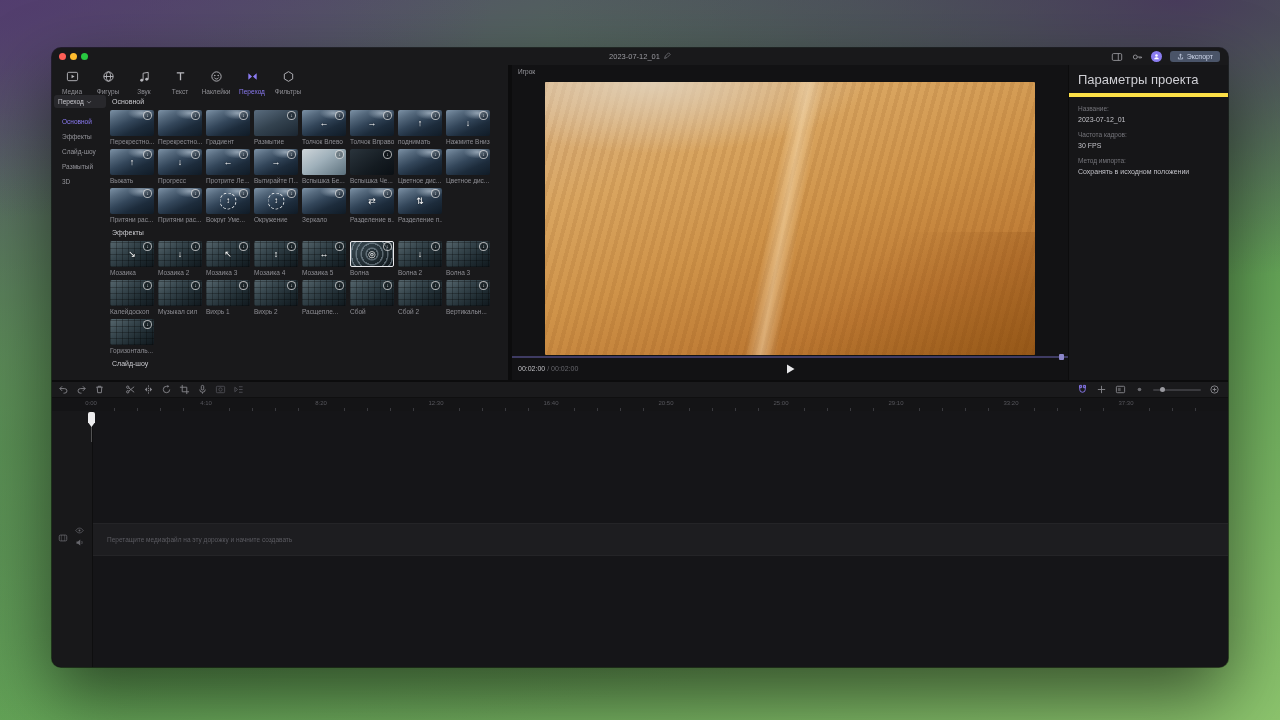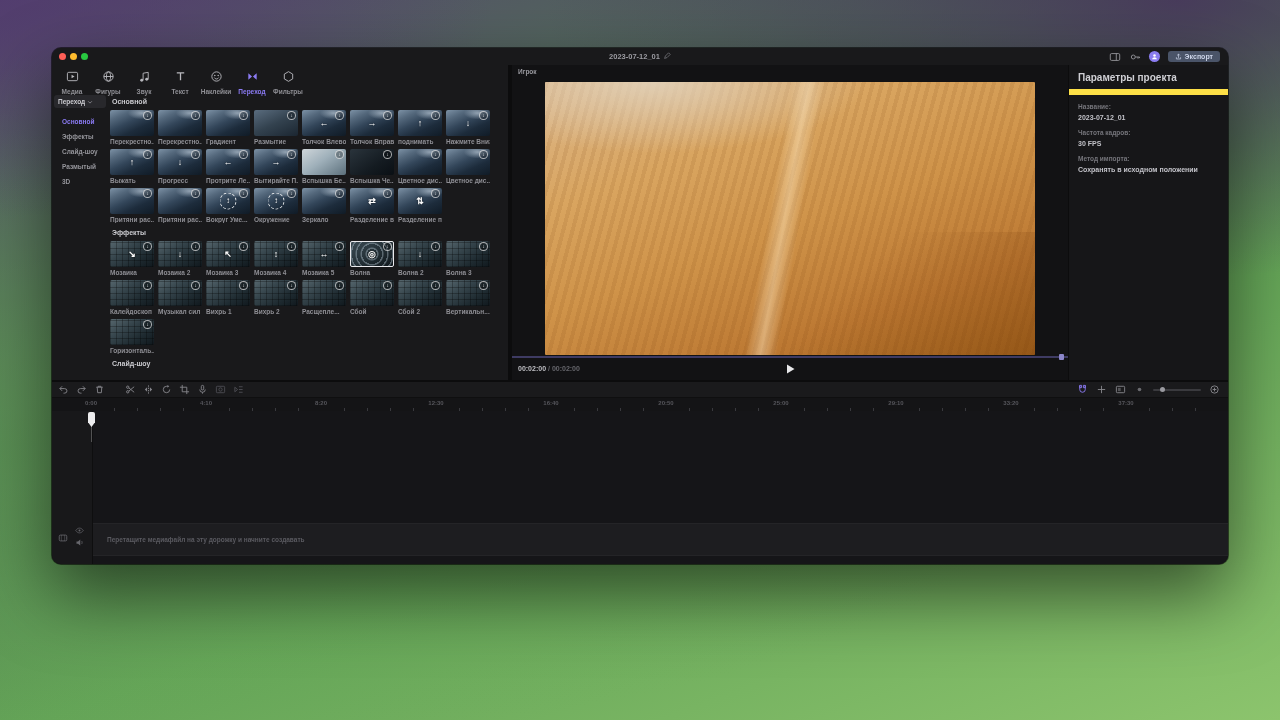--- a/index.html
+++ b/index.html
@@ -3,23 +3,23 @@
 <meta charset="utf-8">
 <style>
   html,body{margin:0;padding:0;width:1280px;height:720px;overflow:hidden;
     font-family:"Liberation Sans",sans-serif;-webkit-font-smoothing:antialiased;}
   .desktop{position:absolute;inset:0;
     background:
       radial-gradient(90% 70% at 92% 0%, rgba(70,40,95,.75), transparent 55%),
       radial-gradient(70% 55% at 0% 0%, rgba(80,55,110,.65), transparent 55%),
       radial-gradient(120% 80% at 15% 55%, rgba(105,170,90,.55), transparent 60%),
       linear-gradient(160deg,#57486f 0%,#4e7a4f 38%,#64a457 62%,#8cc46d 100%);}
-  .window{position:absolute;left:52px;top:48px;width:1176px;height:516px;
+  .window{position:absolute;left:52px;top:48px;width:1176px;height:619px;
     background:#1d1d20;border-radius:9px;overflow:hidden;
-    box-shadow:0 30px 70px rgba(0,0,0,.55),0 0 0 1px rgba(0,0,0,.55);font-weight:bold;}
+    box-shadow:0 30px 70px rgba(0,0,0,.55),0 0 0 1px rgba(0,0,0,.55);}
   
   .titlebar{position:absolute;left:0;top:0;right:0;height:17px;background:#19191b;border-bottom:1px solid #0e0e0f;}
   .traffic{position:absolute;left:7px;top:5px;display:flex;gap:4px;}
   .traffic span{width:7px;height:7px;border-radius:50%;display:block;}
   .t-close{background:#ff5f57}.t-min{background:#febc2e}.t-zoom{background:#28c840}
   .win-title{position:absolute;left:0;right:0;top:4px;text-align:center;font-size:7.5px;color:#9b9ba1;}
   .win-title svg{vertical-align:-1px;margin-left:3px;opacity:.7}
   .tb-right{position:absolute;right:8px;top:2px;display:flex;align-items:center;gap:8px;height:13px;}
   .tb-ic{color:#9a9aa0;width:12px;height:12px}
   .avatar{width:11px;height:11px;border-radius:50%;background:#8a7cf0;color:#fff;display:flex;align-items:center;justify-content:center;}
@@ -80,21 +80,21 @@
       linear-gradient(160deg,#dcb78a 0%,#d9a560 28%,#cf9349 52%,#bc7832 78%,#a5661f 100%);}
   .dune::after{content:"";position:absolute;right:0;bottom:0;width:55%;height:45%;
     background:linear-gradient(315deg, rgba(120,60,10,.35), transparent 65%);}
   .seekline{position:absolute;left:0;top:291px;width:100%;height:2px;background:#3e3b63;}
   .seek-handle{position:absolute;right:4px;top:289px;width:5px;height:6px;background:#8b86c9;border-radius:1px;}
   .player-bar{position:absolute;left:0;right:0;bottom:0;height:21px;}
   .time{position:absolute;left:6px;top:6px;font-size:7px;color:#bfbfc4;}
   .time .dim{color:#66666c;}
   .play-btn{position:absolute;left:50%;top:4px;transform:translateX(-50%);color:#e8e8ea;width:12px;height:12px;}
   
-  .proj-title{font-size:10px;color:#cfcfd4;padding:7px 9px 6px 9px;border-bottom:6px solid #fde047;}
+  .proj-title{font-size:13px;color:#cfcfd4;padding:7px 9px 6px 9px;border-bottom:4px solid #fde047;}
   .proj-fields{padding:8px 9px;}
   .pf-label{font-size:6.5px;color:#75757b;margin-top:8px;}
   .pf-label:first-child{margin-top:0;}
   .pf-value{font-size:7px;color:#c2c2c8;margin-top:4px;}
   
   .timeline{position:absolute;left:0;top:332px;right:0;bottom:0;background:#141416;border-top:2px solid #0c0c0d;}
   .tl-toolbar{position:absolute;left:0;top:0;right:0;height:15px;background:#1a1a1c;border-bottom:1px solid #0f0f10;}
   .tl-left{position:absolute;left:6px;top:1px;display:flex;gap:7px;align-items:center;height:13px;color:#85858b;}
   .tl-left .dim{color:#4d4d53}
   .tl-right{position:absolute;right:8px;top:1px;display:flex;gap:8px;align-items:center;height:13px;color:#85858b;}

